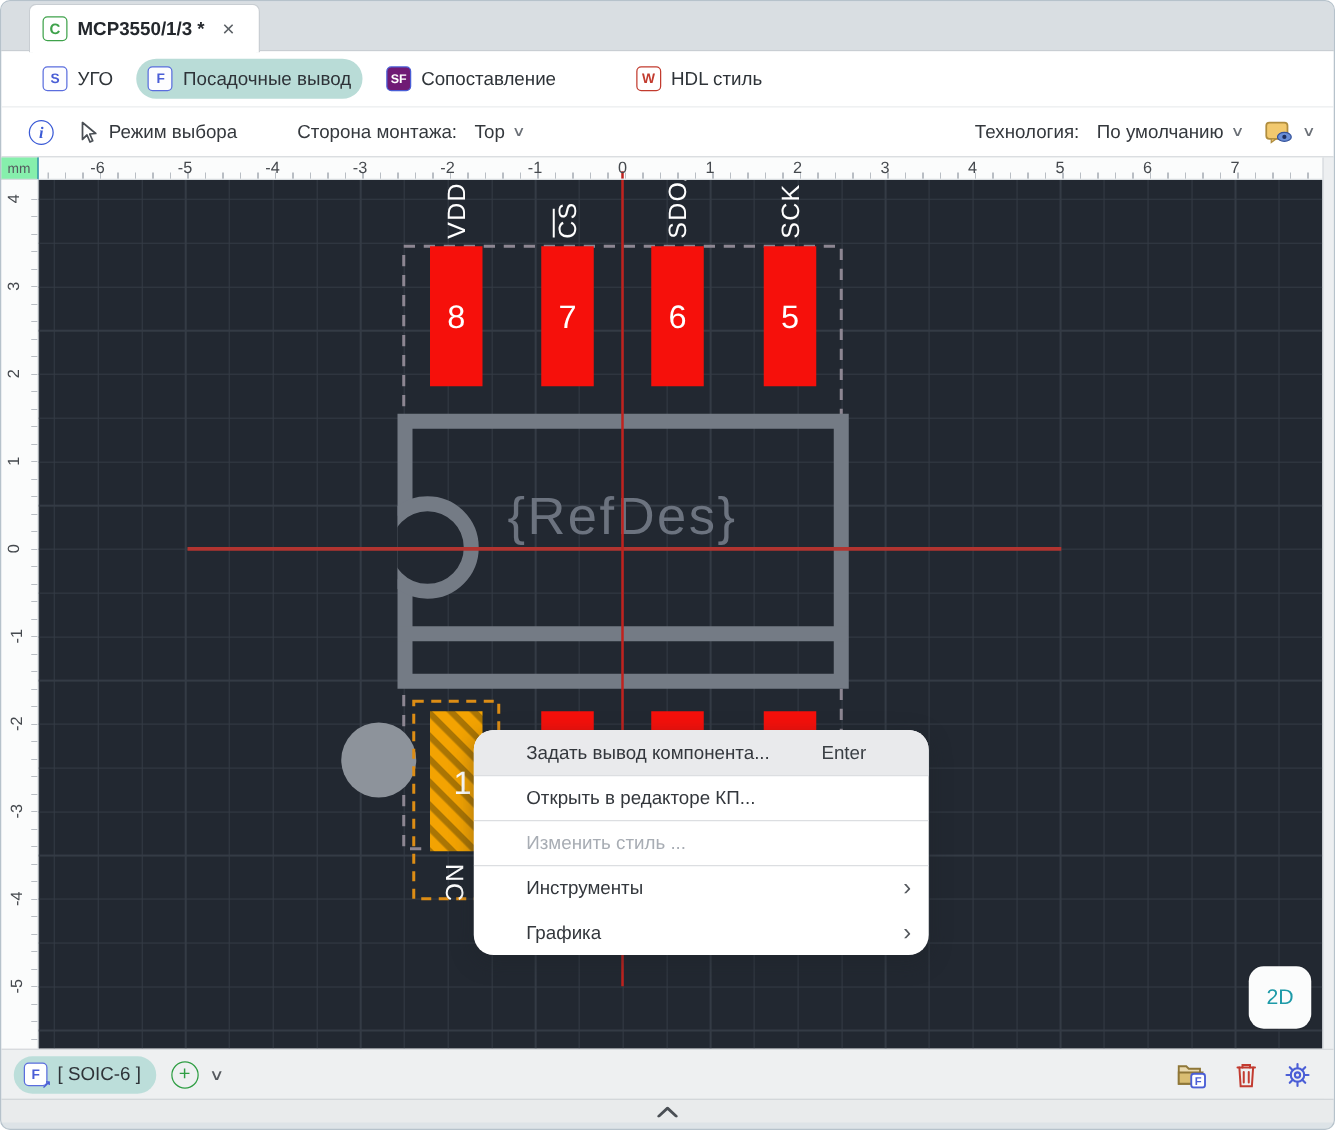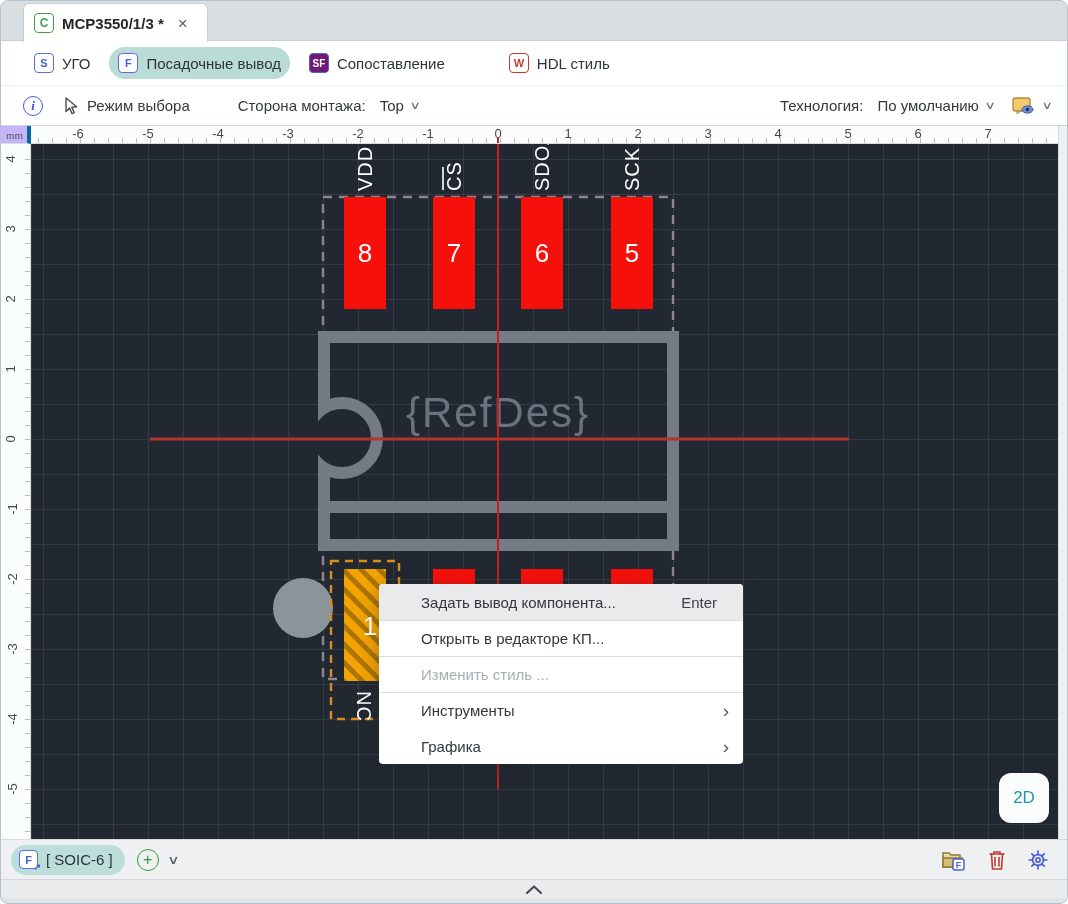--- a/index.html
+++ b/index.html
@@ -28,21 +28,21 @@
   .info-icon{width:20px;height:20px;border:1.5px solid #3b5bd6;border-radius:50%;color:#3b5bd6;font-family:"Liberation Serif",serif;font-style:italic;font-weight:700;font-size:13px;display:flex;align-items:center;justify-content:center;margin-left:22px;}
   .cursor-icon{margin-left:20px;}
   .tool-label{margin-left:8px;}
   .chev{color:#6b7077;font-size:11px;margin-left:7px;transform:scaleX(1.4);display:inline-block;}
   .spacer{flex:1;}
   .ddval{margin-left:14px;}
   .layers-icon{margin-left:16px;}
   .toolrow .right-pad{width:16px;}
 
   
-  .ruler-corner{position:absolute;left:0;top:125px;width:30px;height:18px;background:#c4b5fd;border-right:4px solid #0369a1;border-bottom:1px solid #d8dcdf;font-size:11px;color:#55595e;display:flex;align-items:center;padding-left:5px;font-family:Liberation Serif, serif;}
+  .ruler-corner{position:absolute;left:0;top:125px;width:30px;height:18px;background:#86efac;border-right:1px solid #0369a1;border-bottom:1px solid #d8dcdf;font-size:11px;color:#55595e;display:flex;align-items:center;padding-left:5px;}
   .ruler-top{position:absolute;left:30px;top:125px;width:1027px;height:18px;background:#fbfcfc;border-bottom:1px solid #d8dcdf;overflow:hidden;
      background-image:repeating-linear-gradient(to right,#b9bec4 0 1px,transparent 1px 14px);
      background-size:100% 5px;background-repeat:no-repeat;background-position:7px bottom;}
   .hnum{position:absolute;top:0px;transform:translateX(-50%);font-size:13px;color:#45494e;}
   .rtick-red{position:absolute;bottom:0;width:2px;height:6px;background:#c0221e;}
   .ruler-left{position:absolute;left:0;top:143px;width:30px;height:695px;background:#fbfcfc;border-right:1px solid #d8dcdf;overflow:hidden;
      background-image:repeating-linear-gradient(to bottom,#b9bec4 0 1px,transparent 1px 14px);
      background-size:5px 100%;background-repeat:no-repeat;background-position:right 15px;}
   .vnum{position:absolute;left:6px;transform:translateY(-50%) rotate(-90deg);font-size:13px;color:#45494e;}
 
@@ -50,25 +50,25 @@
   .canvas{position:absolute;left:30px;top:143px;width:1027px;height:695px;
      background:
        repeating-linear-gradient(to right,#343b45 0 1px,transparent 1px 35px),
        repeating-linear-gradient(to bottom,#343b45 0 1px,transparent 1px 35px),
        #222831;
      background-position:12px 0,0 15px,0 0;overflow:hidden;}
   .canvas svg{position:absolute;left:0;top:0;}
   .right-gutter{position:absolute;left:1057px;top:125px;width:11px;height:753px;background:#edeff1;border-left:1px solid #d8dcdf;}
 
   
-  .menu{position:absolute;left:378px;top:583px;width:364px;background:#fff;border-radius:4px;box-shadow:0 5px 18px rgba(30,35,40,.35);z-index:10;overflow:hidden;font-size:15px;color:#33373c;}
+  .menu{position:absolute;left:378px;top:583px;width:364px;background:#fff;border-radius:16px;box-shadow:0 5px 18px rgba(30,35,40,.35);z-index:10;overflow:hidden;font-size:15px;color:#33373c;}
   .mi{position:relative;height:36px;display:flex;align-items:center;padding-left:42px;}
   .mi.hl{background:#e9eaec;}
   .mi.dis{color:#a8adb4;}
-  .mi .short{margin-left:auto;padding-right:26px;color:#3a3f44;}
+  .mi .short{margin-left:auto;padding-right:50px;color:#3a3f44;}
   .mi .sub{margin-left:auto;padding-right:14px;color:#55595e;font-size:19px;line-height:1;}
   .mi.septop{border-top:1px solid #dcdee1;}
   .mi .mico{position:absolute;left:11px;top:8px;width:20px;height:20px;}
 
   
   .btn2d{position:absolute;left:998px;top:772px;width:50px;height:50px;background:#fbfcfc;border-radius:12px;display:flex;align-items:center;justify-content:center;color:#1d9aa8;font-size:17px;z-index:5;box-shadow:0 0 0 1px rgba(0,0,0,.04);}
 
   
   .bottombar{position:absolute;left:0;top:838px;width:100%;height:40px;background:#eef0f1;border-top:1px solid #d8dbde;display:flex;align-items:center;}
   .fp-pill{display:flex;align-items:center;gap:8px;height:30px;background:#bcdeda;border-radius:15px;margin-left:10px;padding:0 12px 0 8px;}

